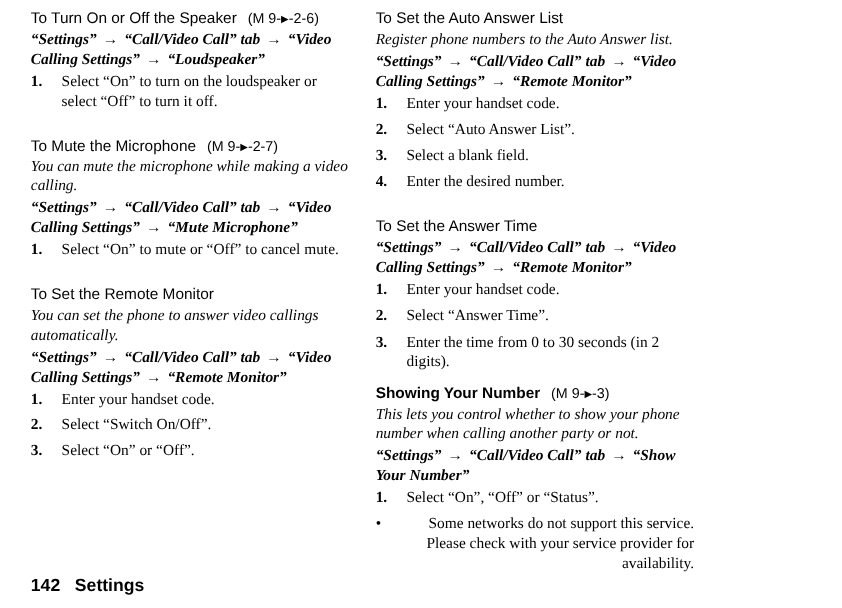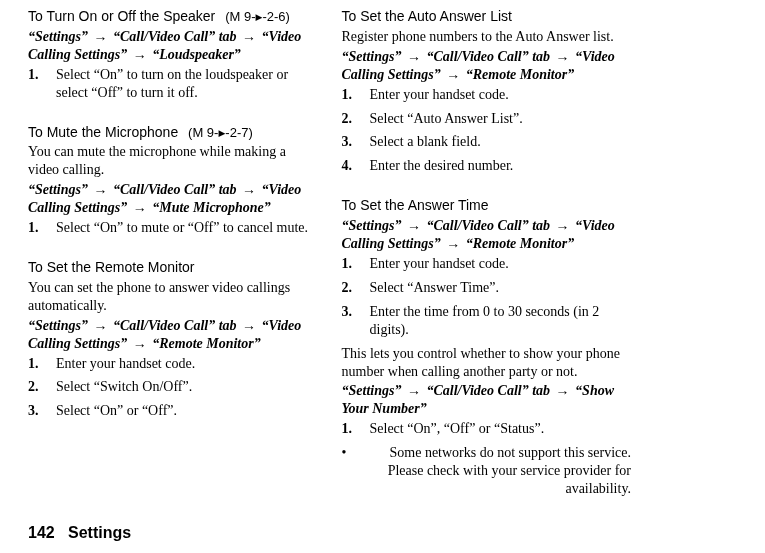--- a/index.html
+++ b/index.html
@@ -48,20 +48,21 @@
     font-family: Arial, Helvetica, sans-serif;
     font-size: 13px;
     margin-left: 6px;
   }
   .head-ref .tri {
     font-size: 9px;
     vertical-align: 1px;
   }
   .body-text {
     margin: 0 0 2px 0;
+    font-style: italic;
   }
   .nav-path {
     font-style: italic;
     font-weight: bold;
     margin: 2px 0 2px 0;
   }
   .arrow {
     font-style: normal;
     font-weight: normal;
     padding: 0 2px;
@@ -172,20 +173,26 @@
       <div class="section-head">
         <span>To Set the Answer Time</span>
       </div>
       <div class="nav-path">“Settings” <span class="arrow">→</span> “Call/Video Call” tab <span class="arrow">→</span> “Video Calling Settings” <span class="arrow">→</span> “Remote Monitor”</div>
       <ol class="steps">
         <li>Enter your handset code.</li>
         <li>Select “Answer Time”.</li>
         <li>Enter the time from 0 to 30 seconds (in 2 digits).</li>
       </ol>
 
+      <div class="bold-head">
+        <span>Showing Your Number</span>
+        <span class="head-ref" style="font-weight:normal">
+          <span>(M 9-</span><span class="tri">▶</span><span>-3)</span>
+        </span>
+      </div>
       <p class="body-text">This lets you control whether to show your phone number when calling another party or not.</p>
       <div class="nav-path">“Settings” <span class="arrow">→</span> “Call/Video Call” tab <span class="arrow">→</span> “Show Your Number”</div>
       <ol class="steps">
         <li>Select “On”, “Off” or “Status”.</li>
       </ol>
 
       <div class="note-body">Some networks do not support this service. Please check with your service provider for availability.</div>
 
     </div>
   </div>

